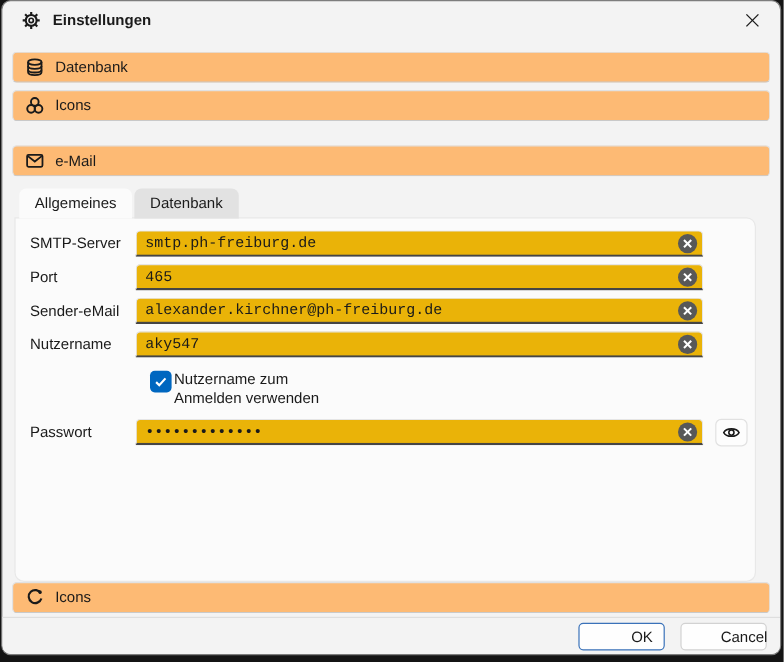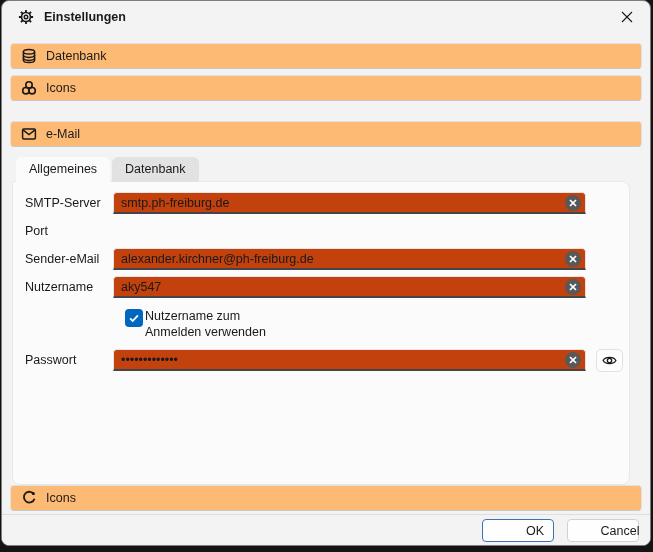--- a/index.html
+++ b/index.html
@@ -52,23 +52,23 @@
     background:#fbfbfb;border:1px solid #e8e8e8;
     border-radius:0 8px 8px 8px;
     padding:10px 0 0 12px;
   }
   .row{display:flex;align-items:center;height:22px;margin-bottom:6px;}
   .row .lbl{flex:0 0 88px;font-size:12.5px;color:#1a1a1a;}
   .field{position:relative;width:473px;height:22px;}
   .field input{
     width:100%;height:100%;box-sizing:border-box;
     border:1px solid #e5e5e5;border-bottom:2px solid #454545;
-    border-radius:4px 4px 0 0;background:#c2410c;
+    border-radius:4px 4px 0 0;background:#eab308;
     padding:0 26px 0 7px;font-size:12.5px;color:#1a1a1a;
-    font-family:Liberation Sans, sans-serif;outline:none;
+    font-family:Liberation Mono, monospace;outline:none;
   }
   .clear-btn{
     position:absolute;right:5px;top:3px;width:16px;height:16px;
     border-radius:50%;background:#585858;
     display:flex;align-items:center;justify-content:center;
   }
   .chk-block{margin:10px 0 9px 100px;display:flex;gap:2px;align-items:flex-start;}
   .checkbox{
     width:18px;height:18px;flex:0 0 18px;background:#0067c0;border-radius:4px;
     display:flex;align-items:center;justify-content:center;margin-top:1px;
@@ -179,20 +179,29 @@
           <svg width="8" height="8" viewBox="0 0 8 8" stroke="#ffffff" stroke-width="1.7">
               <line x1="1" y1="1" x2="7" y2="7"></line>
               <line x1="7" y1="1" x2="1" y2="7"></line>
             </svg>
         </span>
       </span>
     </div>
 
     <div class="row">
       <span class="lbl">Port</span>
+      <span class="field">
+        <input type="text" value="465" style="">
+        <span class="clear-btn">
+          <svg width="8" height="8" viewBox="0 0 8 8" stroke="#ffffff" stroke-width="1.7">
+              <line x1="1" y1="1" x2="7" y2="7"></line>
+              <line x1="7" y1="1" x2="1" y2="7"></line>
+            </svg>
+        </span>
+      </span>
     </div>
 
     <div class="row">
       <span class="lbl">Sender-eMail</span>
       <span class="field">
         <input type="text" value="alexander.kirchner@ph-freiburg.de" style="">
         <span class="clear-btn">
           <svg width="8" height="8" viewBox="0 0 8 8" stroke="#ffffff" stroke-width="1.7">
               <line x1="1" y1="1" x2="7" y2="7"></line>
               <line x1="7" y1="1" x2="1" y2="7"></line>

